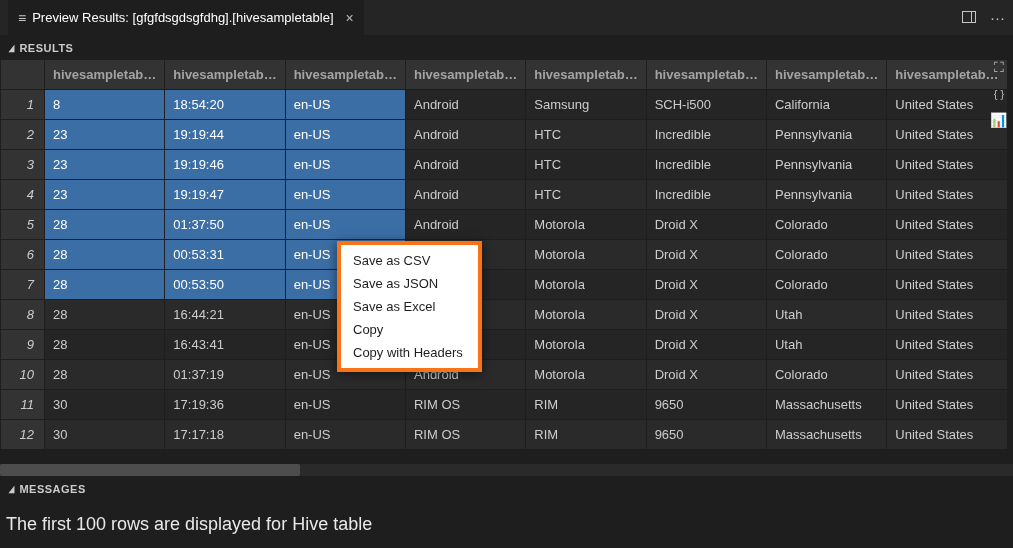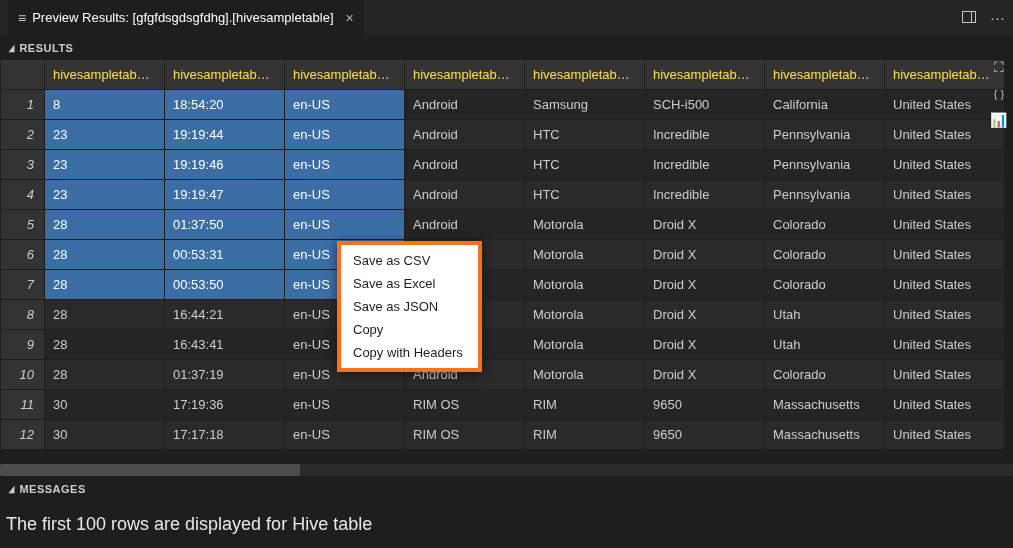--- a/index.html
+++ b/index.html
@@ -68,22 +68,22 @@
     height: 30px;
     padding: 0 8px;
     text-align: left;
     overflow: hidden;
     white-space: nowrap;
     text-overflow: ellipsis;
     vertical-align: middle;
   }
   .grid thead th {
     background: #333333;
-    color: #fde047;
-    font-weight: 400;
+    color: #a3a3a3;
+    font-weight: 700;
     border-color: #1e1e1e;
   }
   .rownum-hdr { width: 44px; }
   .col { width: 120px; }
   .grid tbody tr:nth-child(odd) td { background: #252525; }
   .grid tbody tr:nth-child(even) td { background: #2a2a2a; }
   .grid td.rownum {
     text-align: right;
     color: #cccccc;
     font-style: italic;
@@ -338,17 +338,17 @@
   <span class="twisty">◢</span>
   <span>MESSAGES</span>
 </div>
 
 <div class="messages">
   <span>The first 100 rows are displayed for Hive table</span>
 </div>
 
 <div class="ctx-menu" id="ctx-menu">
     <div>Save as CSV</div>
+    <div>Save as JSON</div>
     <div>Save as Excel</div>
-    <div>Save as JSON</div>
     <div>Copy</div>
     <div>Copy with Headers</div>
   </div>
 
 </body></html>

